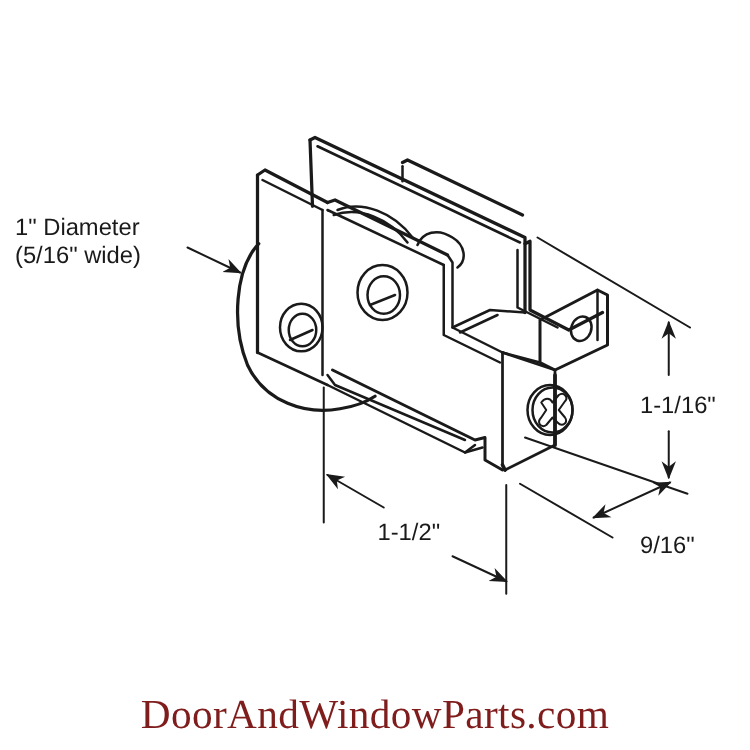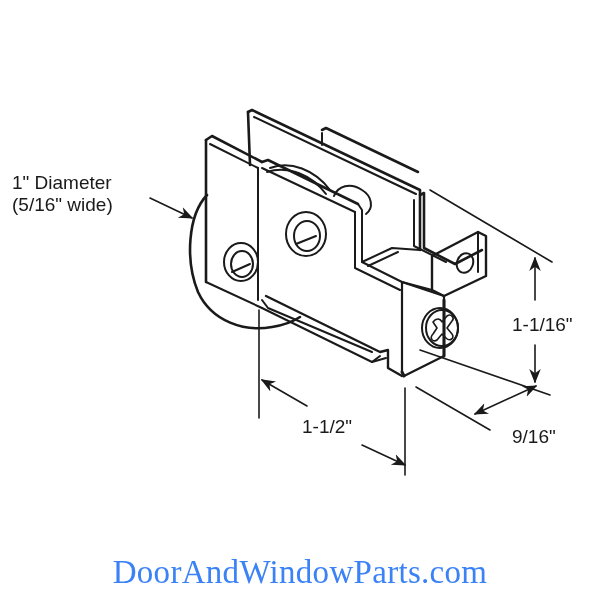--- a/index.html
+++ b/index.html
@@ -1,19 +1,19 @@
 <!DOCTYPE html>
 <html><head>
   <meta charset="utf-8">
   <style>
     html, body { margin: 0; padding: 0; background: #ffffff; }
     body { width: 600px; height: 600px; position: relative; overflow: hidden; font-family: "Liberation Sans", sans-serif; }
     #canvas { position: absolute; left: 0; top: 0; width: 600px; height: 600px; }
     .dim-label { position: absolute; font-family: "Liberation Sans", sans-serif; font-size: 19px; color: #1a1a1a; line-height: 22px; white-space: nowrap; }
-    .watermark { position: absolute; left: 0; width: 600px; top: 554px; text-align: center; font-family: "Liberation Serif", serif; font-size: 33px; color: #3b82f6; letter-spacing: 0.3px; }
+    .watermark { position: absolute; left: 0; width: 600px; top: 554px; text-align: center; font-family: "Liberation Serif", serif; font-size: 33px; color: #7f1d1d; letter-spacing: 0.3px; }
   </style>
 </head>
 <body>
 
 <svg id="canvas" viewBox="0 0 600 600" xmlns="http://www.w3.org/2000/svg">
   <defs>
     <marker id="arrow" viewBox="0 0 10 10" refX="9" refY="5" markerWidth="9" markerHeight="9" orient="auto-start-reverse">
       <path d="M0,1 L10,5 L0,9 L3,5 Z" fill="#1a1a1a"></path>
     </marker>
   </defs>

